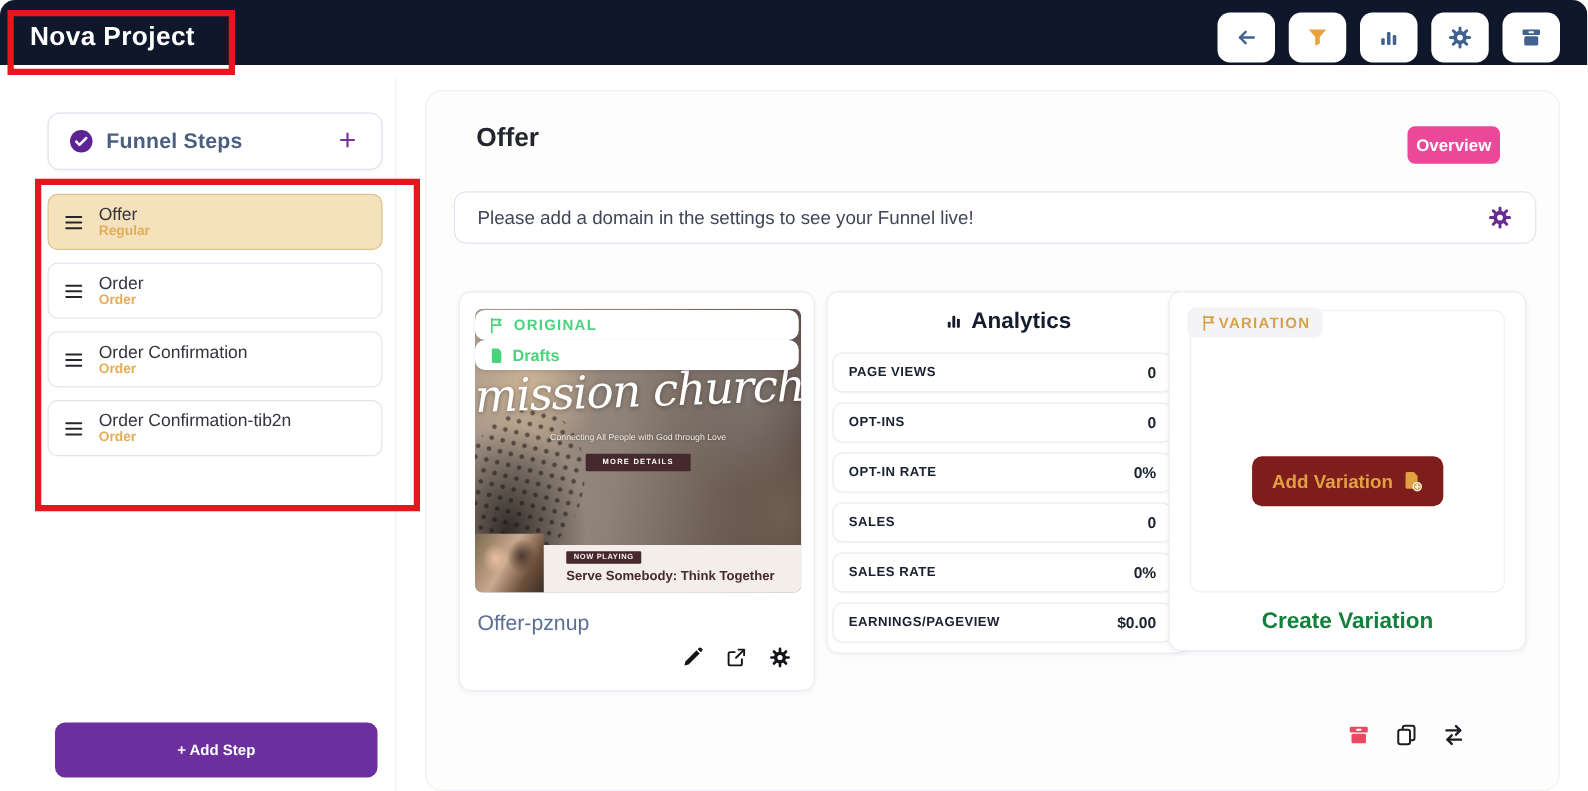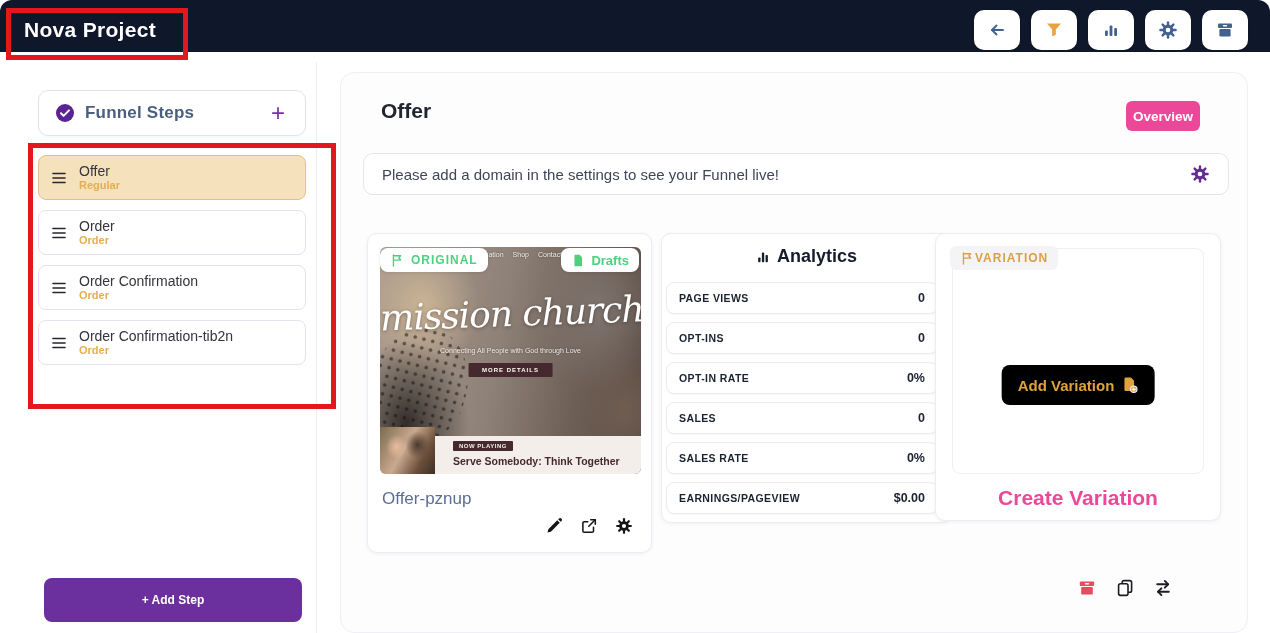--- a/index.html
+++ b/index.html
@@ -44,21 +44,21 @@
   .overview-btn { position:absolute; left:785px; top:28px; width:74px; height:30px; background:#ec4899; color:#fff;
                   border:none; border-radius:6px; font-size:13.5px; font-weight:600; font-family:"Liberation Sans",sans-serif; cursor:pointer; }
   .domain-banner { position:absolute; left:22px; top:80px; width:866px; height:42px; background:#fff; border:1px solid #e4e4ef;
                    border-radius:10px; display:flex; align-items:center; padding:0 18px; }
   .domain-text { color:#3f4656; font-size:15px; flex:1; }
   .domain-gear { width:20px; height:20px; cursor:pointer; }
 
   
   .orig-card { position:absolute; left:26px; top:160px; width:285px; height:320px; background:#fff; border:1px solid #ececf2;
                border-radius:10px; box-shadow:0 1px 4px rgba(20,20,50,.05); }
-  .badge-row { position:absolute; left:0; right:0; top:14px; z-index:3; display:flex; justify-content:space-between; padding:0 12px; }
+  .badge-row { position:absolute; left:0; right:0; top:14px; z-index:3; display:flex; justify-content:flex-start; padding:0 12px;flex-direction:column; }
   .pill { background:#fff; border-radius:8px; height:24px; display:flex; align-items:center; gap:6px; padding:0 10px;
           box-shadow:0 1px 3px rgba(20,20,50,.10); }
   .pill-orig-label { color:#4cd27d; font-size:12px; font-weight:700; letter-spacing:1px; }
   .pill-drafts-label { color:#4cd27d; font-size:13px; font-weight:600; }
 
   .preview { position:absolute; left:12px; top:13px; width:261px; height:227px; border-radius:6px; overflow:hidden;
              background:
                radial-gradient(90px 120px at 10% 78%, rgba(38,33,30,.9), rgba(38,33,30,0) 70%),
                radial-gradient(80px 95px at 16% 26%, rgba(206,182,150,.95), rgba(206,182,150,0) 72%),
                radial-gradient(95px 115px at 83% 28%, rgba(128,118,112,.95), rgba(128,118,112,0) 70%),
@@ -99,24 +99,24 @@
   .ana-label { color:#1a2130; font-size:10.5px; font-weight:700; letter-spacing:.4px; }
   .ana-value { color:#1a2130; font-size:12.5px; font-weight:700; }
 
   
   .var-card { position:absolute; left:594px; top:160px; width:286px; height:288px; background:#fff; border:1px solid #ececf2;
               border-radius:10px; box-shadow:0 1px 4px rgba(20,20,50,.05); }
   .var-badge { position:absolute; left:14px; top:12px; z-index:2; background:#f4f4f7; border-radius:6px; height:24px;
                display:flex; align-items:center; gap:0; padding:0 10px; }
   .var-badge-label { color:#d9a147; font-size:12px; font-weight:600; letter-spacing:1px; }
   .var-inner { position:absolute; left:16px; right:16px; top:14px; height:226px; border:1px solid #f0f0f4; border-radius:8px; background:#fff; }
-  .add-var-btn { position:absolute; left:50%; top:116px; transform:translateX(-50%); background:#000000; border:none;
+  .add-var-btn { position:absolute; left:50%; top:116px; transform:translateX(-50%); background:#7f1d1d; border:none;
                  border-radius:8px; padding:11px 16px; display:flex; align-items:center; gap:6px; cursor:pointer;
                  color:#dfa23f; font-size:15px; font-weight:700; font-family:"Liberation Sans",sans-serif; white-space:nowrap; }
-  .var-caption { position:absolute; left:0; right:0; top:252px; text-align:center; color:#ec4899; font-size:21px; font-weight:600; }
+  .var-caption { position:absolute; left:0; right:0; top:252px; text-align:center; color:#15803d; font-size:18px; font-weight:600; }
 
   
   .bottom-actions { position:absolute; left:736px; top:505px; display:flex; gap:18px; }
   .bottom-actions .act { width:20px; height:20px; cursor:pointer; }
 
   svg { display:block; }
 </style>
 </head>
 <body>
 

